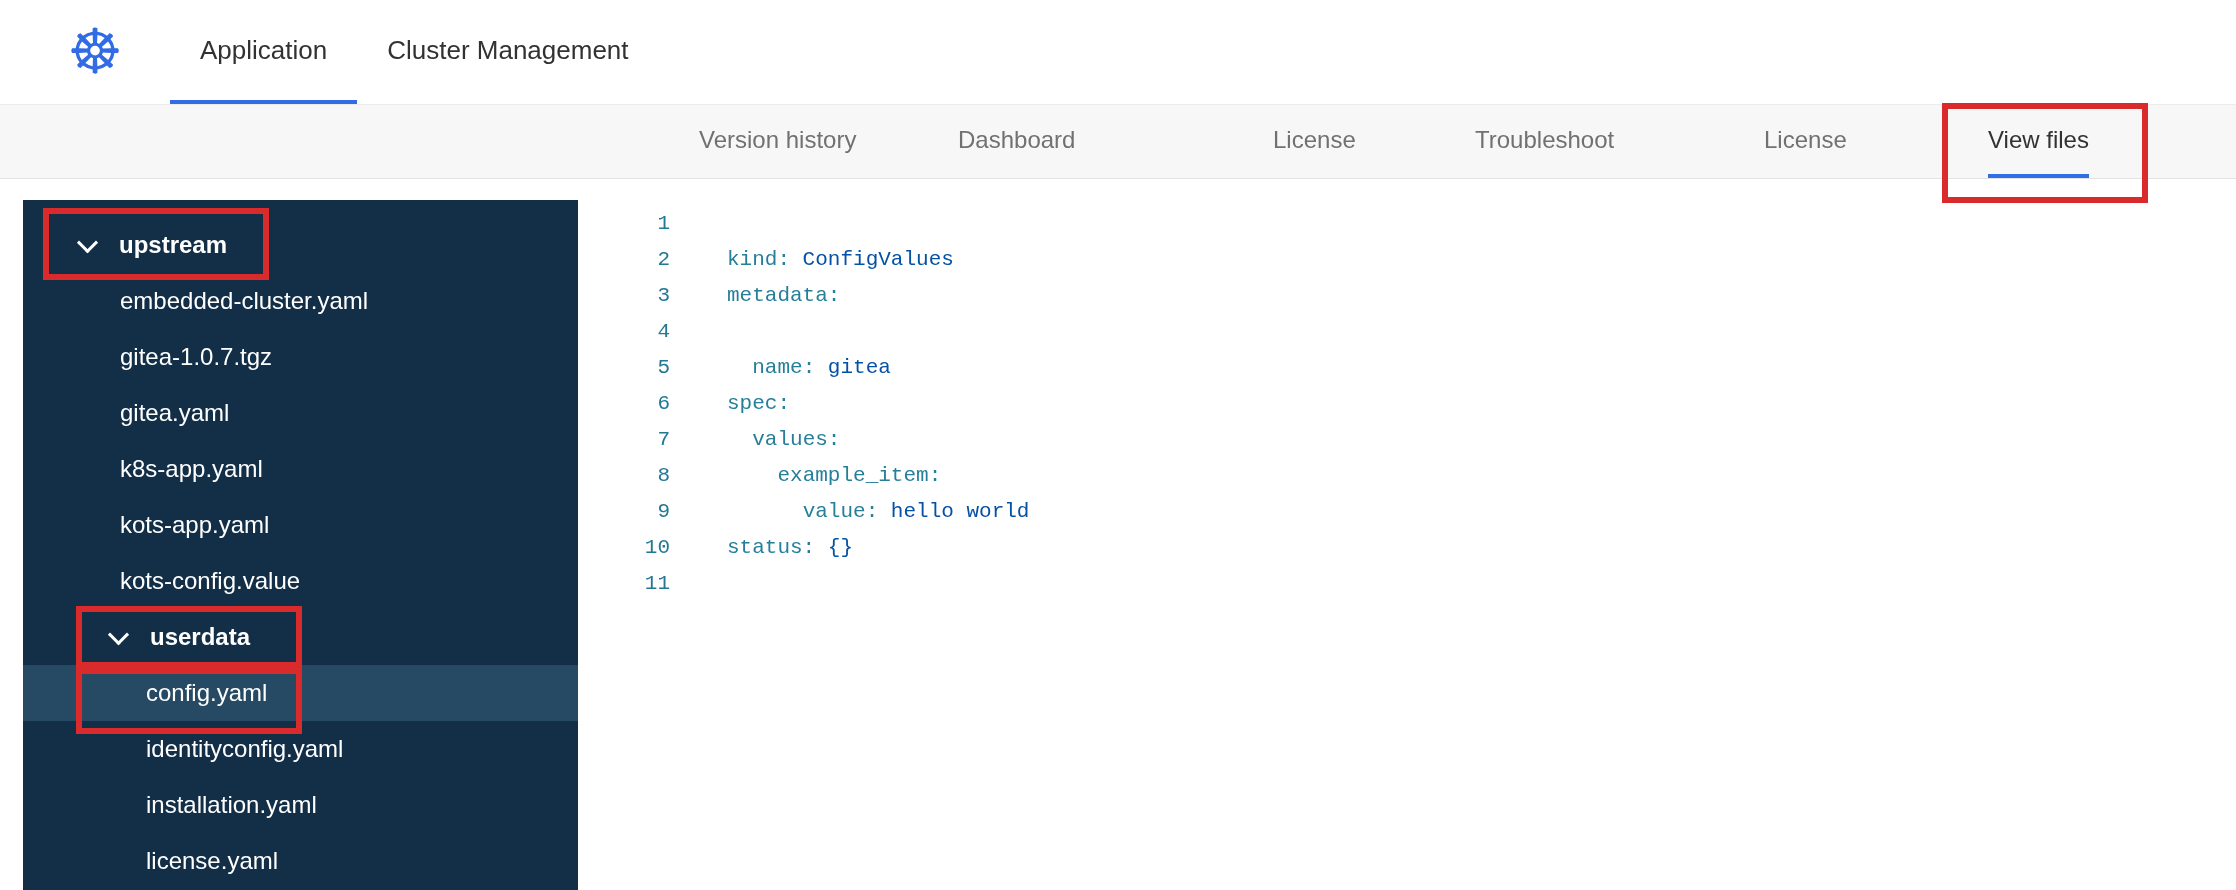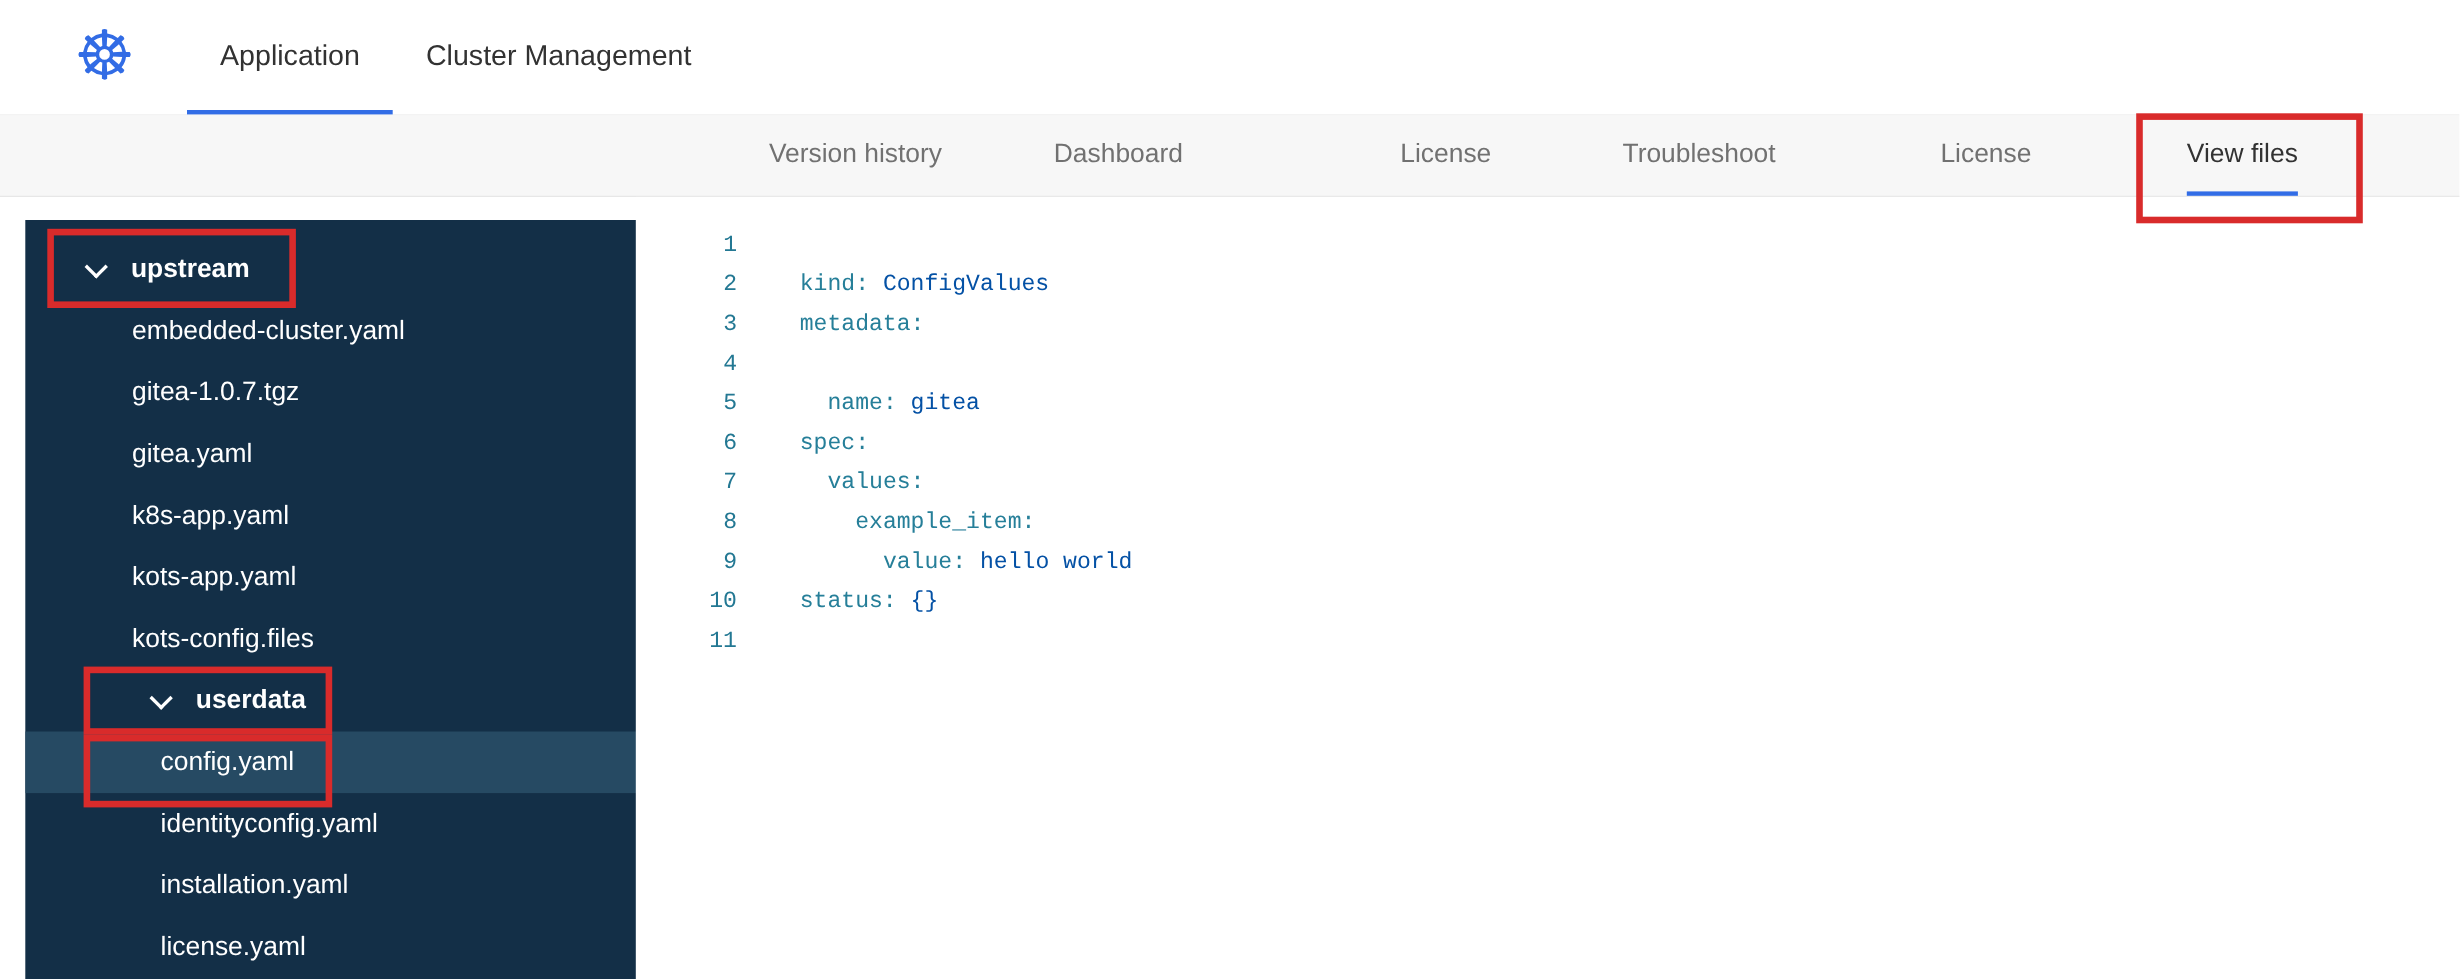--- a/index.html
+++ b/index.html
@@ -99,21 +99,21 @@
     display: flex;
     align-items: center;
     color: #ffffff;
     font-size: 24px;
     white-space: nowrap;
     cursor: pointer;
     box-sizing: border-box;
   }
   .tree-row.folder.level0 { padding-left: 57px; }
   .tree-row.file.level0   { padding-left: 97px; }
-  .tree-row.folder.level1 { padding-left: 116px; }
+  .tree-row.folder.level1 { padding-left: 88px; }
   .tree-row.file.level1   { padding-left: 123px; }
   .tree-row.folder .label { font-weight: 700; }
   .tree-row.selected { background: var(--sidebar-selected); }
   .tree-row.selected .label { font-weight: 400; }
   .chevron {
     display: inline-block;
     width: 12px;
     height: 12px;
     border-right: 3px solid #fff;
     border-bottom: 3px solid #fff;
@@ -202,21 +202,21 @@
       <div class="tree-row file level0">
         <span class="label">gitea.yaml</span>
       </div>
       <div class="tree-row file level0">
         <span class="label">k8s-app.yaml</span>
       </div>
       <div class="tree-row file level0">
         <span class="label">kots-app.yaml</span>
       </div>
       <div class="tree-row file level0">
-        <span class="label">kots-config.files</span>
+        <span class="label">kots-config.value</span>
       </div>
       <div class="tree-row folder level1">
         <span class="chevron"></span>
         <span class="label">userdata</span>
       </div>
       <div class="tree-row file level1 selected">
         <span class="label">config.yaml</span>
       </div>
       <div class="tree-row file level1">
         <span class="label">identityconfig.yaml</span>

